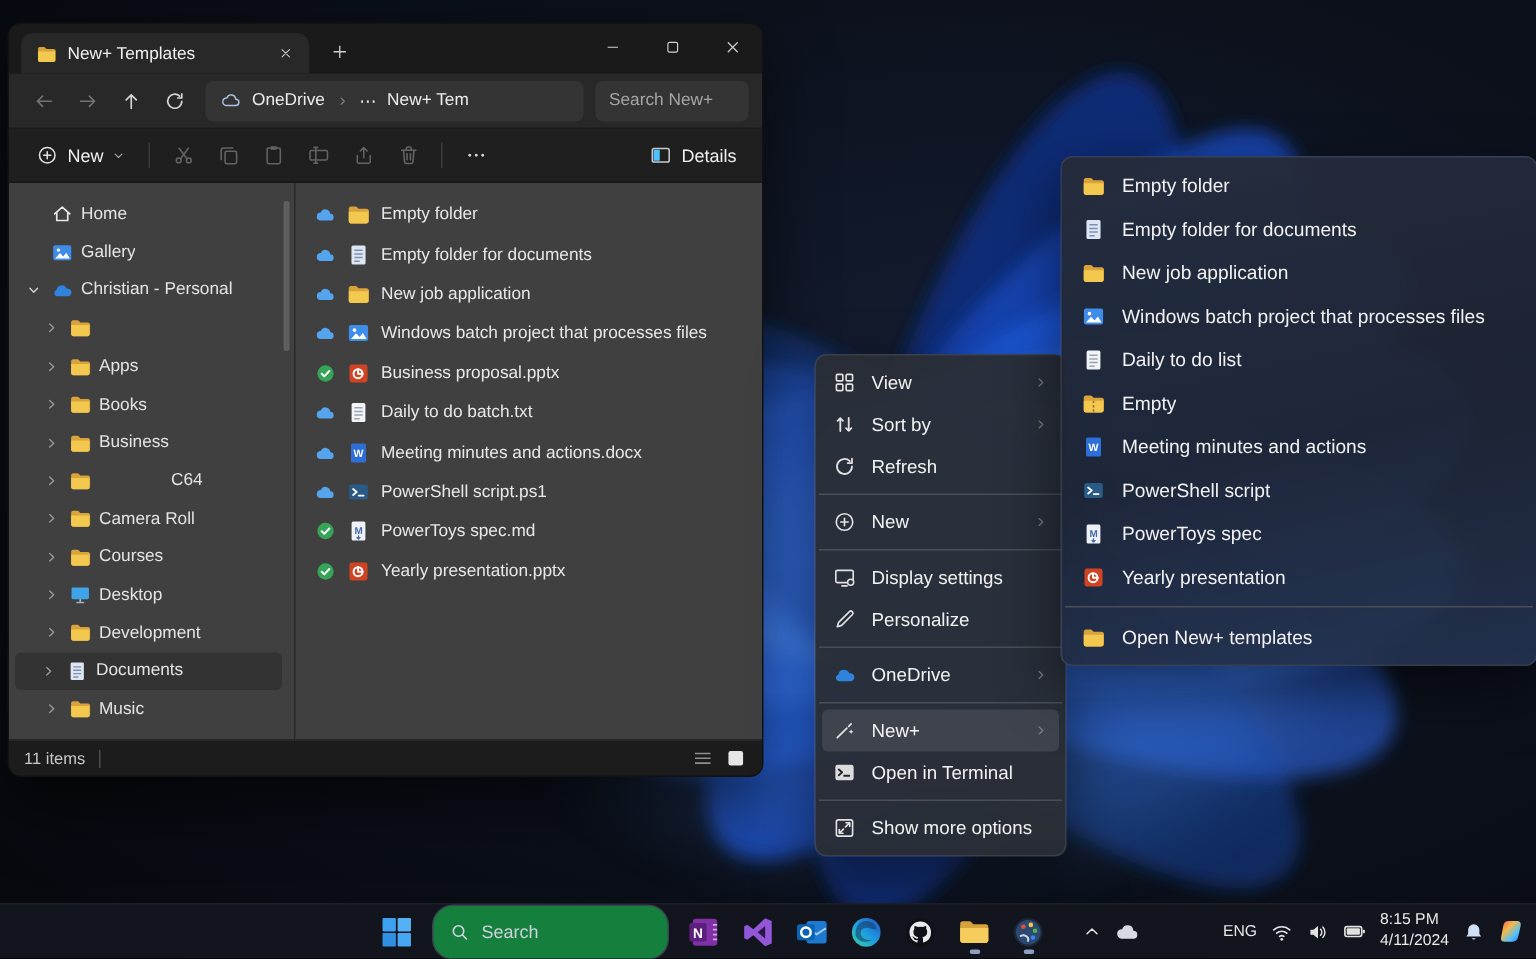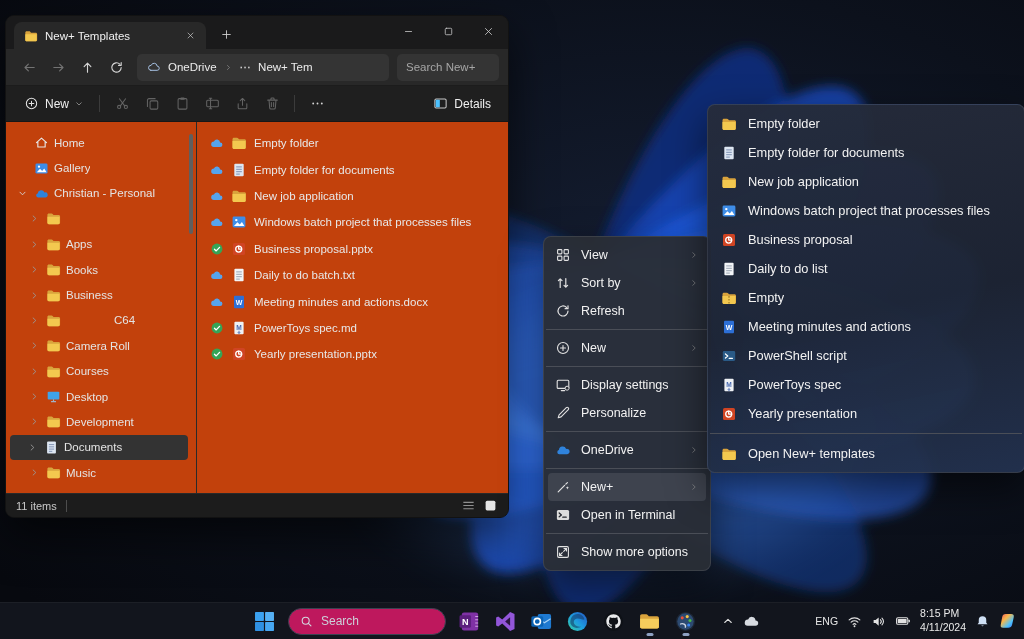--- a/index.html
+++ b/index.html
@@ -44,21 +44,21 @@
   .newbtn .plus{width:15px;height:15px;}
   .newbtn .chev{width:8px;height:8px;opacity:.75;}
   .tsep{width:1px;height:17px;background:#3b3b3b;margin:0 7px;flex:none;}
   .toolbtn{width:30px;height:28px;display:grid;place-items:center;border-radius:5px;}
   .toolbtn .i{width:15px;height:15px;}
   .tb-disabled{opacity:.4;}
   .tspacer{flex:1;}
   .detailsbtn{display:flex;align-items:center;gap:6px;height:28px;padding:0 8px;border-radius:5px;font-size:12px;color:#f0f0f0;}
   .detailsbtn .i{width:15px;height:15px;}
 
-  .ebody{flex:1;display:flex;background:#c2410c;min-height:0;}
+  .ebody{flex:1;display:flex;background:#404040;min-height:0;}
   .sidebar{width:190px;flex:none;position:relative;padding-top:8px;overflow:hidden;}
   .srow{height:25.4px;display:flex;align-items:center;gap:5px;font-size:11.5px;color:#e4e4e4;
     margin:0 8px 0 4px;border-radius:4px;white-space:nowrap;overflow:hidden;}
   .srow .chev{width:13px;height:13px;flex:none;display:grid;place-items:center;}
   .srow .chev .i{width:11px;height:11px;}
   .srow .fico{width:15px;height:15px;}
   .srow.sel{background:#333333;}
   .sthumb{position:absolute;right:3px;top:12px;width:4px;height:100px;background:#5f5f5f;border-radius:2px;}
   .vdiv{width:1px;background:#2a2a2a;flex:none;}
   .files{flex:1;padding:8px 0 0 13px;overflow:hidden;}
@@ -87,21 +87,21 @@
   .mrow.hl{background:#3e434e;}
   .msep{height:1px;background:#4a4e57;margin:4px 2px;}
   .flyout .msep{margin:5px 2px;}
 
   
   .taskbar{position:absolute;left:0;right:0;bottom:0;height:37px;background:#12151d;
     border-top:1px solid rgba(255,255,255,.045);}
   .tbcenter{position:absolute;left:249px;top:0;bottom:0;display:flex;align-items:center;gap:9px;}
   .startbtn{width:30px;height:30px;display:grid;place-items:center;border-radius:5px;}
   .startbtn .i{width:23px;height:23px;}
-  .tbsearch{width:158px;height:27px;border-radius:14px;background:#be185d;border:1px solid #3b4252;
+  .tbsearch{width:158px;height:37px;border-radius:14px;background:#15803d;border:1px solid #3b4252;
     display:flex;align-items:center;gap:8px;padding:0 11px;font-size:12px;color:#ccd1da;}
   .tbsearch .i{width:13px;height:13px;}
   .tbapp{width:29px;height:32px;position:relative;display:grid;place-items:center;border-radius:5px;}
   .tbapp .i{width:23px;height:23px;}
   .rundot{position:absolute;bottom:1px;left:50%;transform:translateX(-50%);width:7px;height:3px;border-radius:2px;background:#8ea1c2;}
   .tray{position:absolute;right:7px;top:0;bottom:0;display:flex;align-items:center;gap:9px;}
   .tray .i{display:inline-block;}
   .tray-lang{font-size:10.5px;color:#e6e6e6;margin-left:46px;}
   .clock{text-align:left;font-size:10.5px;line-height:1.3;color:#eaeaea;white-space:nowrap;}
 </style>
@@ -668,20 +668,35 @@
               <svg viewBox="0 0 16 16">
                 <rect x="3" y="1.7" width="10" height="12.6" rx="1" fill="#2d6fd6"></rect>
                 <text x="8" y="10.6" font-size="7" fill="#fff" text-anchor="middle" font-weight="bold" font-family="Liberation Sans,sans-serif">W</text>
               </svg>
             </span>
     <span>Meeting minutes and actions.docx</span>
   </div>
           <div class="frow">
     <span class="i st">
               <svg viewBox="0 0 16 16">
+                <path d="M4.4 12.6h7.2a2.6 2.6 0 000-5.2 3.7 3.7 0 00-7.1-1A2.9 2.9 0 004.4 12.6z" fill="#55a4ee"></path>
+              </svg>
+            </span>
+    <span class="i fico">
+              <svg viewBox="0 0 16 16">
+                <rect x="1.8" y="3" width="12.4" height="10" rx="1.4" fill="#2a5a86"></rect>
+                <path d="M4.4 6l2.4 2-2.4 2" stroke-linecap="round" stroke-linejoin="round" fill="none" stroke="#fff" stroke-width="1.2"></path>
+                <path d="M8.2 10.4h3.2" stroke="#fff" stroke-width="1.2" stroke-linecap="round"></path>
+              </svg>
+            </span>
+    <span>PowerShell script.ps1</span>
+  </div>
+          <div class="frow">
+    <span class="i st">
+              <svg viewBox="0 0 16 16">
                 <circle cx="8" cy="8" r="6.2" fill="#35a457"></circle>
                 <path d="M5.1 8.2l2 2 3.8-4.1" stroke-linecap="round" stroke-linejoin="round" fill="none" stroke="#fff" stroke-width="1.5"></path>
               </svg>
             </span>
     <span class="i fico">
               <svg viewBox="0 0 16 16">
                 <rect x="3.4" y="1.7" width="9.2" height="12.6" rx="1" fill="#eef1f5"></rect>
                 <text x="8" y="10.2" font-size="6.6" fill="#4668b0" text-anchor="middle" font-weight="bold" font-family="Liberation Sans,sans-serif">M</text>
                 <path d="M8 11.2v2M7 12.4l1 1 1-1" stroke-linecap="round" stroke-linejoin="round" fill="none" stroke="#4668b0" stroke-width="0.9"></path>
               </svg>
@@ -903,31 +918,20 @@
     </div>
       <div class="mrow ">
       <span class="i mic">
           <svg viewBox="0 0 16 16">
             <rect x="1.6" y="2.6" width="12.8" height="10.8" rx="1.4" fill="#3e8de8"></rect>
             <circle cx="5.3" cy="6.1" r="1.2" fill="#fff"></circle>
             <path d="M3 12l3.4-3.8 2.3 2.4 2.2-2.6 2.5 4z" fill="#fff"></path>
           </svg>
         </span>
       <span style="white-space:nowrap;overflow:hidden;">Windows batch project that processes files</span>
-
-    </div>
-      <div class="mrow ">
-      <span class="i mic">
-          <svg viewBox="0 0 16 16">
-            <rect x="2" y="2" width="12" height="12" rx="1.6" fill="#d04423"></rect>
-            <circle cx="7.7" cy="8.1" r="3" stroke-linecap="round" stroke-linejoin="round" fill="none" stroke="#fff" stroke-width="1.3"></circle>
-            <path d="M7.7 5.1v3h3" stroke-linecap="round" stroke-linejoin="round" fill="none" stroke="#fff" stroke-width="1.3"></path>
-          </svg>
-        </span>
-      <span style="white-space:nowrap;overflow:hidden;">Business proposal</span>
 
     </div>
       <div class="mrow ">
       <span class="i mic">
           <svg viewBox="0 0 16 16">
             <rect x="3.4" y="1.7" width="9.2" height="12.6" rx="1" fill="#f2f4f7"></rect>
             <g stroke="#9aa4b2" stroke-width="1">
               <path d="M5.2 4.9h5.6M5.2 7.3h5.6M5.2 9.7h5.6M5.2 12.1h3.6"></path>
             </g>
           </svg>

